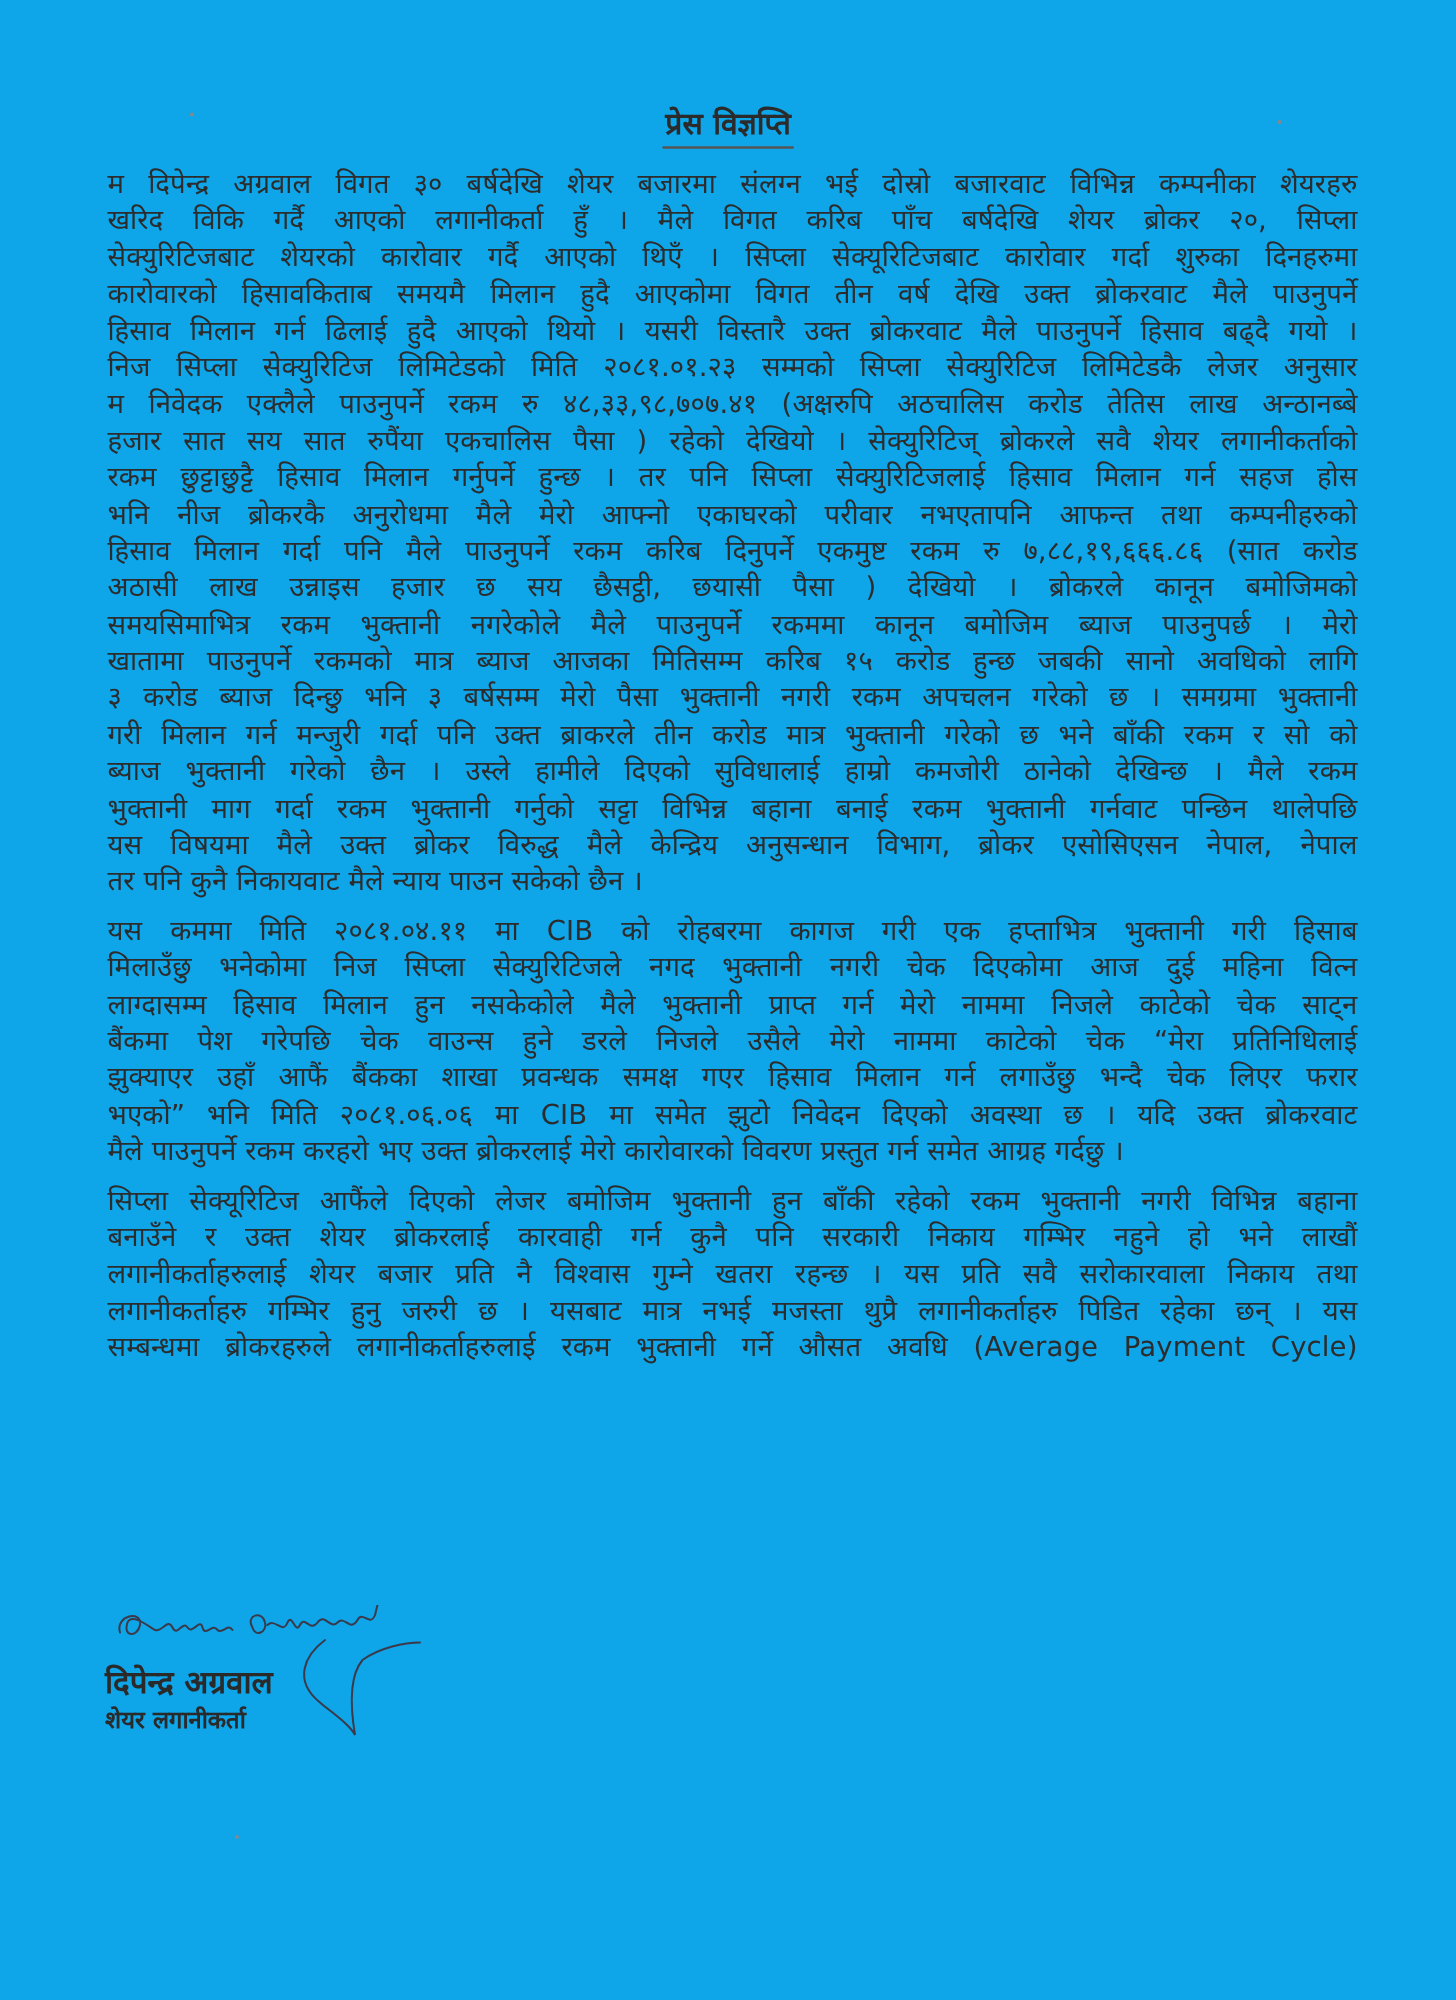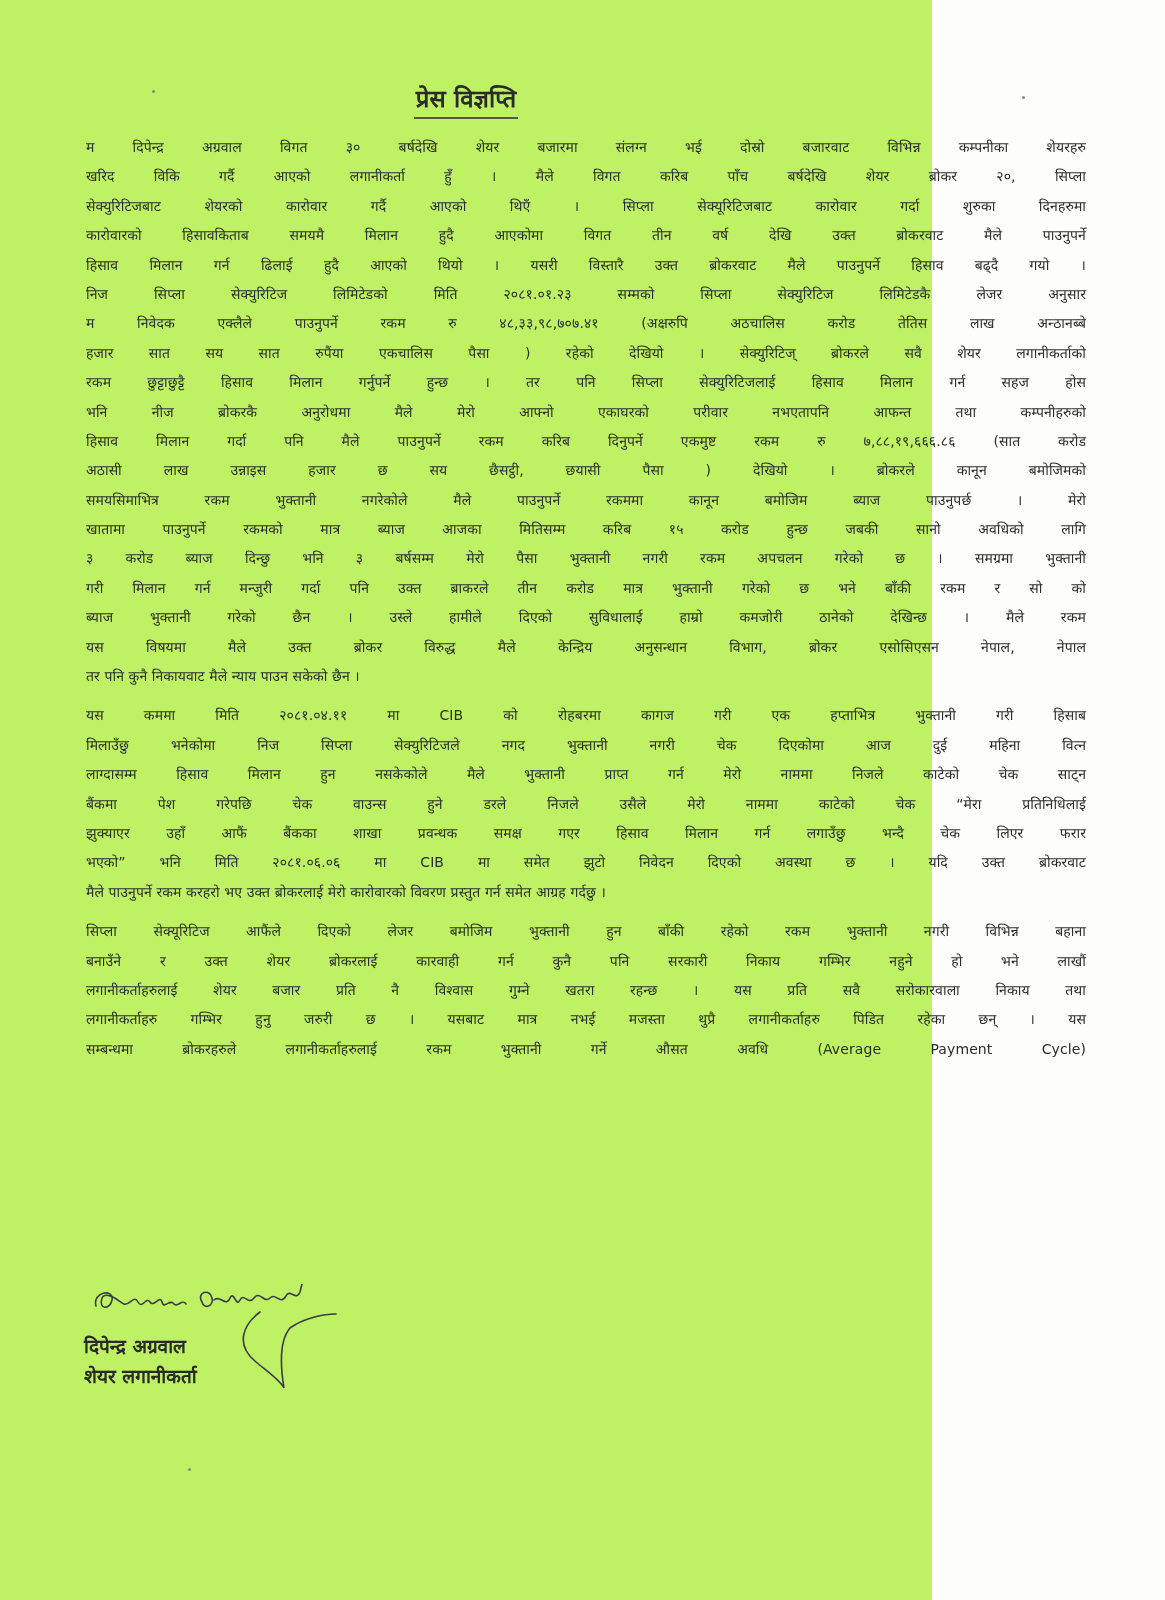--- a/index.html
+++ b/index.html
@@ -8,22 +8,22 @@
       height: 1600px;
       background: #fdfdfb;
       position: relative;
       overflow: hidden;
       font-family: "DejaVu Sans", "Liberation Sans", sans-serif;
       color: #2a2a2a;
     }
     .page {
       position: absolute;
       left: 0; top: 0;
-      width: 932px; height: 1600px;
-      background: #bef264;
+      width: 1165px; height: 1600px;
+      background: #0ea5e9;
     }
     .title-wrap {
       position: absolute;
       top: 83px;
       left: 0; right: 0;
       text-align: center;
     }
     .title {
       display: inline-block;
       font-size: 24px;
@@ -37,21 +37,21 @@
       position: absolute;
       left: 86px;
       top: 133px;
       width: 1000px;
     }
     .para {
       margin: 0 0 10px 0;
     }
     .line {
       display: block;
-      font-size: 14px;
+      font-size: 22px;
       line-height: 29.4px;
       height: 29.4px;
       white-space: nowrap;
       text-align: justify;
       text-align-last: justify;
       color: #2c2c2c;
       letter-spacing: 0.1px;
     }
     .line.last {
       text-align-last: left;
@@ -67,21 +67,21 @@
       position: absolute;
       left: 0;
       top: 0;
       width: 290px;
       height: 110px;
     }
     .sig-name {
       position: absolute;
       left: 0;
       top: 48px;
-      font-size: 19px;
+      font-size: 25px;
       font-weight: bold;
       color: #2a2a2a;
       line-height: 28px;
     }
     .sig-role {
       position: absolute;
       left: 0;
       top: 78px;
       font-size: 19px;
       font-weight: bold;
@@ -116,20 +116,21 @@
         <span class="line">हजार सात सय सात रुपैंया एकचालिस पैसा ) रहेको देखियो । सेक्युरिटिज् ब्रोकरले सवै शेयर लगानीकर्ताको</span>
         <span class="line">रकम छुट्टाछुट्टै हिसाव मिलान गर्नुपर्ने हुन्छ । तर पनि  सिप्ला सेक्युरिटिजलाई हिसाव मिलान गर्न सहज होस</span>
         <span class="line">भनि नीज ब्रोकरकै अनुरोधमा मैले मेरो आफ्नो एकाघरको परीवार नभएतापनि आफन्त तथा कम्पनीहरुको</span>
         <span class="line">हिसाव मिलान गर्दा पनि मैले पाउनुपर्ने रकम करिब दिनुपर्ने एकमुष्ट रकम रु ७,८८,१९,६६६.८६ (सात करोड</span>
         <span class="line">अठासी लाख उन्नाइस हजार छ सय छैसट्ठी, छयासी पैसा ) देखियो । ब्रोकरले कानून बमोजिमको</span>
         <span class="line">समयसिमाभित्र रकम भुक्तानी नगरेकोले मैले पाउनुपर्ने रकममा कानून बमोजिम ब्याज पाउनुपर्छ । मेरो</span>
         <span class="line">खातामा पाउनुपर्ने रकमको मात्र ब्याज आजका मितिसम्म करिब १५ करोड हुन्छ जबकी सानो अवधिको लागि</span>
         <span class="line">३ करोड ब्याज दिन्छु भनि ३ बर्षसम्म मेरो पैसा भुक्तानी नगरी रकम अपचलन गरेको छ । समग्रमा भुक्तानी</span>
         <span class="line">गरी मिलान गर्न मन्जुरी गर्दा पनि उक्त ब्राकरले तीन करोड मात्र भुक्तानी गरेको छ भने बाँकी रकम र सो को</span>
         <span class="line">ब्याज भुक्तानी गरेको छैन । उस्ले हामीले दिएको सुविधालाई हाम्रो कमजोरी ठानेको देखिन्छ । मैले रकम</span>
+        <span class="line">भुक्तानी माग गर्दा रकम भुक्तानी गर्नुको सट्टा  विभिन्न बहाना बनाई रकम भुक्तानी गर्नवाट पन्छिन थालेपछि</span>
         <span class="line">यस विषयमा मैले उक्त ब्रोकर विरुद्ध  मैले केन्द्रिय अनुसन्धान विभाग, ब्रोकर एसोसिएसन नेपाल, नेपाल</span>
         <span class="line last">तर पनि कुनै निकायवाट मैले न्याय पाउन सकेको छैन ।</span>
       </div>
     <div class="para" id="para-1">
         <span class="line">यस कममा मिति २०८१.०४.११ मा CIB को रोहबरमा कागज गरी एक हप्ताभित्र भुक्तानी गरी हिसाब</span>
         <span class="line">मिलाउँछु भनेकोमा निज सिप्ला सेक्युरिटिजले नगद भुक्तानी नगरी चेक दिएकोमा आज दुई महिना वित्न</span>
         <span class="line">लाग्दासम्म हिसाव मिलान हुन नसकेकोले मैले भुक्तानी प्राप्त गर्न मेरो नाममा निजले काटेको चेक साट्न</span>
         <span class="line">बैंकमा पेश गरेपछि चेक वाउन्स हुने डरले निजले उसैले मेरो नाममा काटेको चेक “मेरा प्रतिनिधिलाई</span>
         <span class="line">झुक्याएर उहाँ आफैं बैंकका शाखा प्रवन्धक समक्ष गएर हिसाव मिलान गर्न लगाउँछु भन्दै चेक लिएर फरार</span>
         <span class="line">भएको” भनि मिति २०८१.०६.०६ मा CIB मा समेत झुटो निवेदन दिएको अवस्था छ । यदि उक्त ब्रोकरवाट</span>

